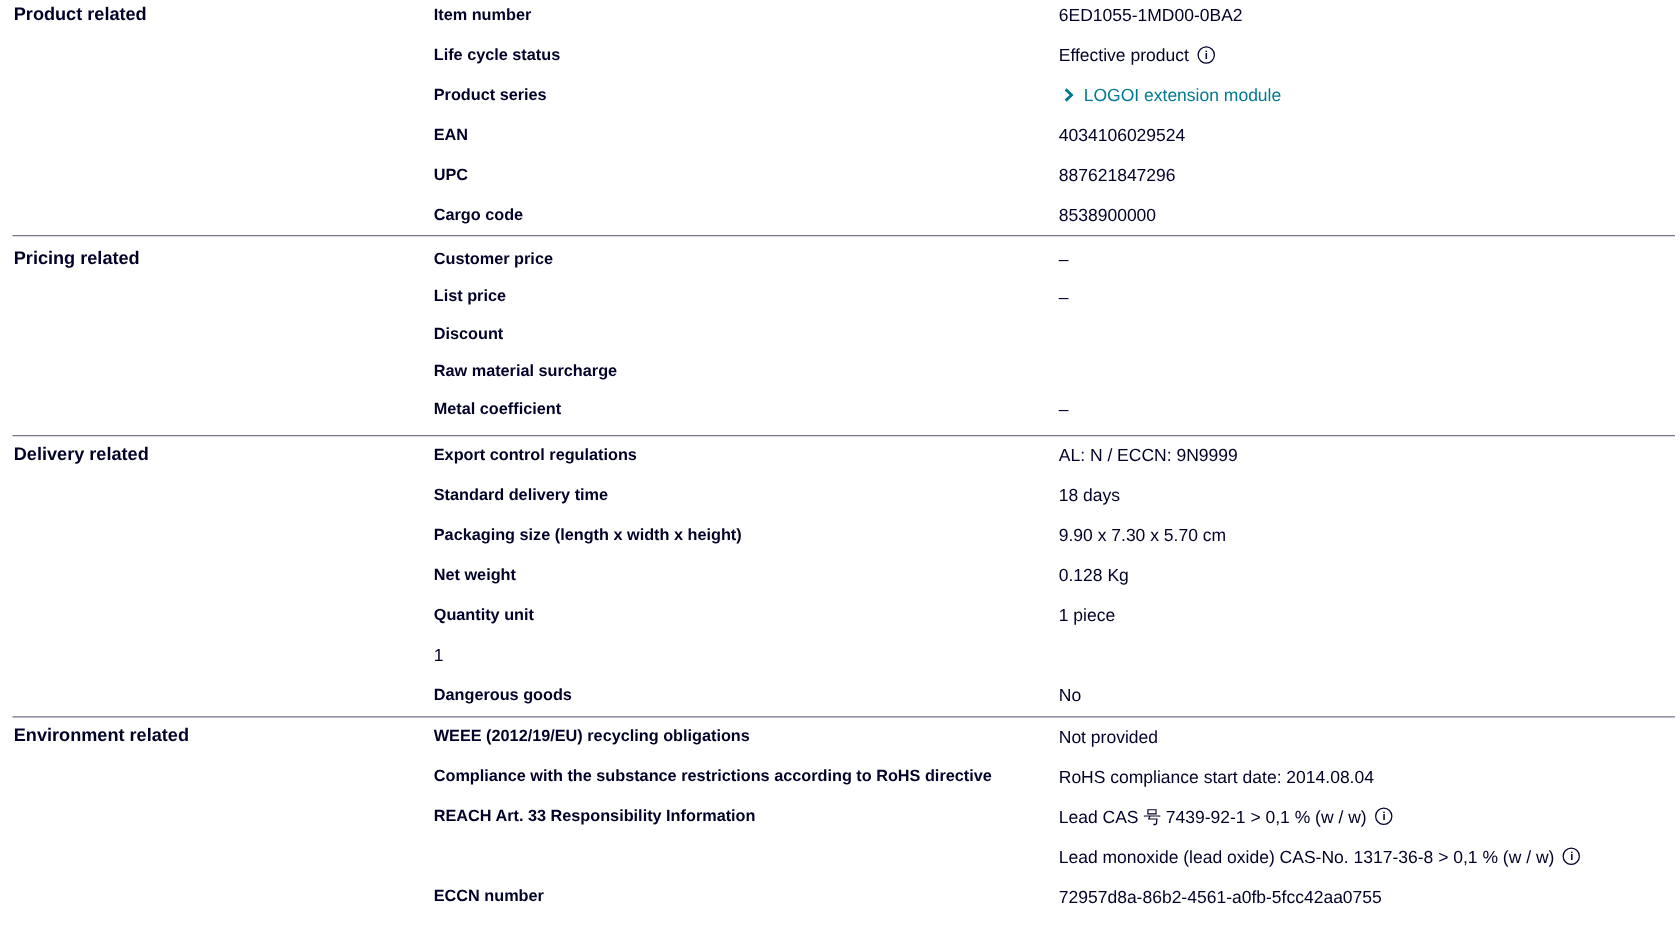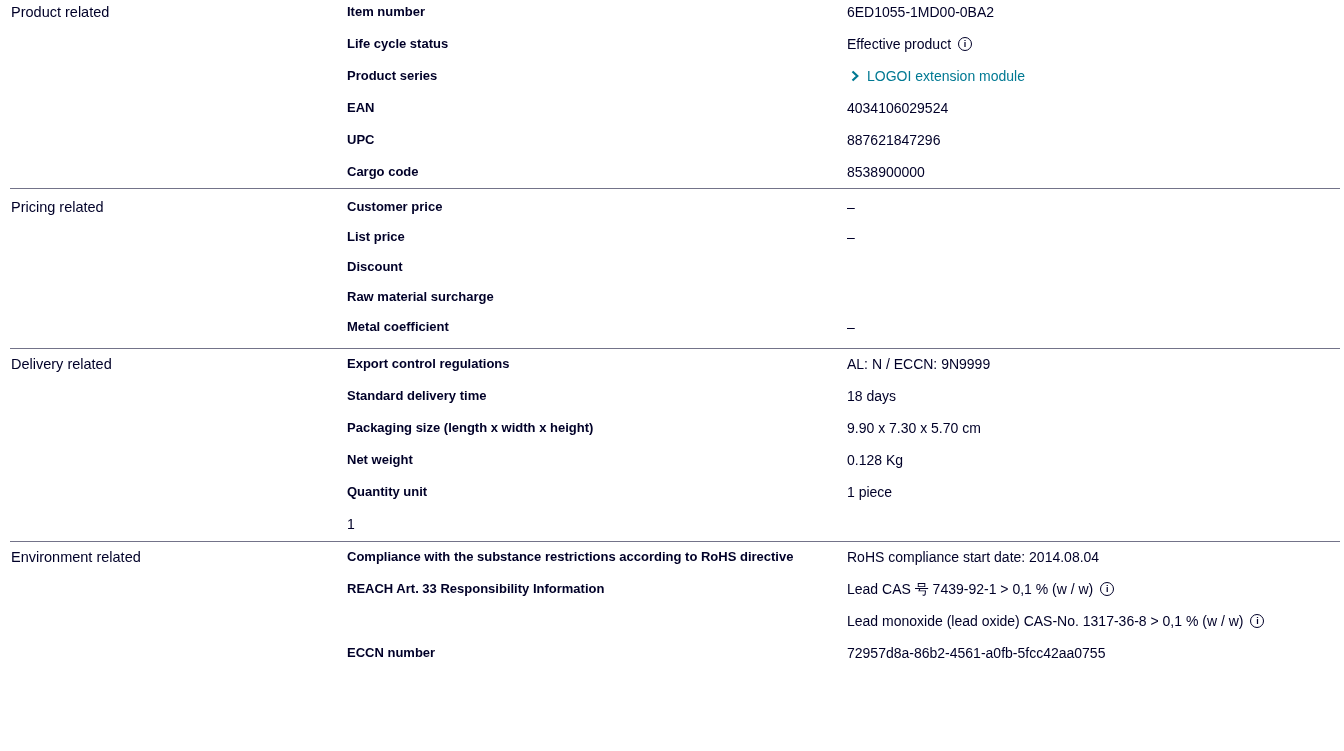--- a/index.html
+++ b/index.html
@@ -22,21 +22,21 @@
   .section:last-child {
     border-bottom: none;
   }
   .section-title {
     width: 337px;
     min-width: 337px;
     box-sizing: border-box;
     padding-left: 1px;
     padding-top: var(--pt);
     font-size: 14.5px;
-    font-weight: normal;
+    font-weight: bold;
     line-height: 20px;
   }
   .rows {
     flex: 1;
     padding-top: var(--pt);
     padding-bottom: var(--pb);
   }
   .row {
     display: flex;
     line-height: 20px;
@@ -206,25 +206,37 @@
           <div class="label">Quantity unit</div>
           <div class="value">
             <span>1 piece</span>
           </div>
         </div>
         <div class="row">
           <div class="value">
             <span>1</span>
           </div>
         </div>
+        <div class="row">
+          <div class="label">Dangerous goods</div>
+          <div class="value">
+            <span>No</span>
+          </div>
+        </div>
       </div>
     </div>
     <div class="section s3">
       <div class="section-title">Environment related</div>
       <div class="rows">
+        <div class="row">
+          <div class="label">WEEE (2012/19/EU) recycling obligations</div>
+          <div class="value">
+            <span>Not provided</span>
+          </div>
+        </div>
         <div class="row">
           <div class="label">Compliance with the substance restrictions according to RoHS directive</div>
           <div class="value">
             <span>RoHS compliance start date: 2014.08.04</span>
           </div>
         </div>
         <div class="row">
           <div class="label">REACH Art. 33 Responsibility Information</div>
           <div class="value">
             <span>Lead CAS 号 7439-92-1 &gt; 0,1 % (w / w)</span>

